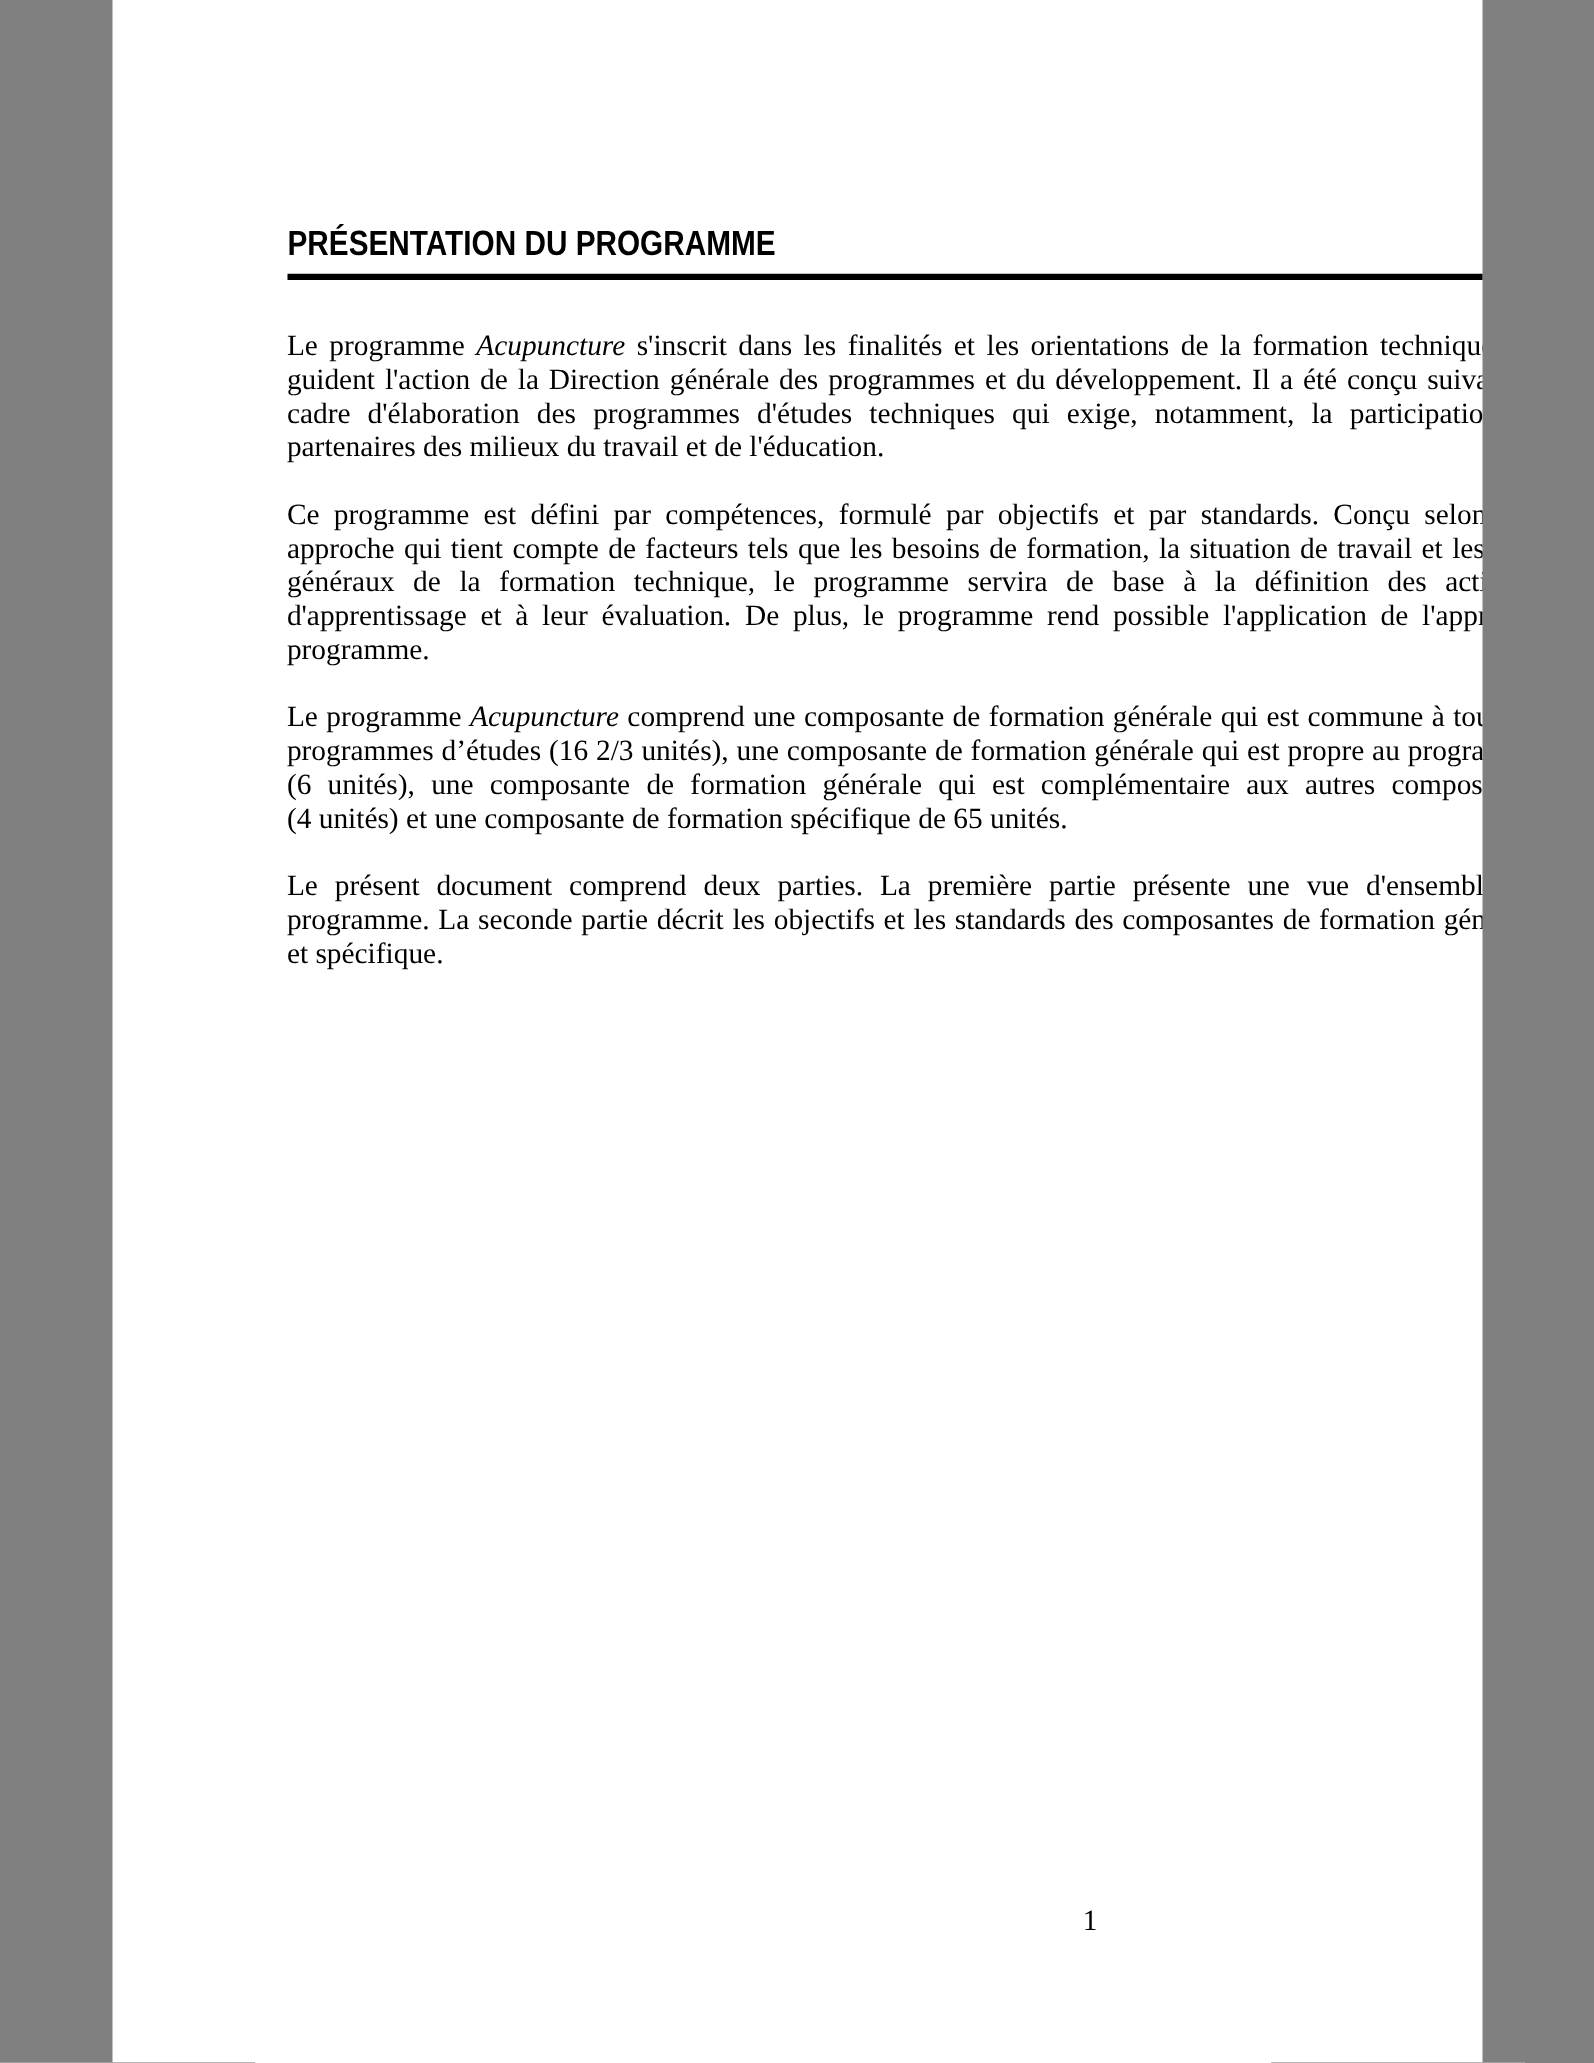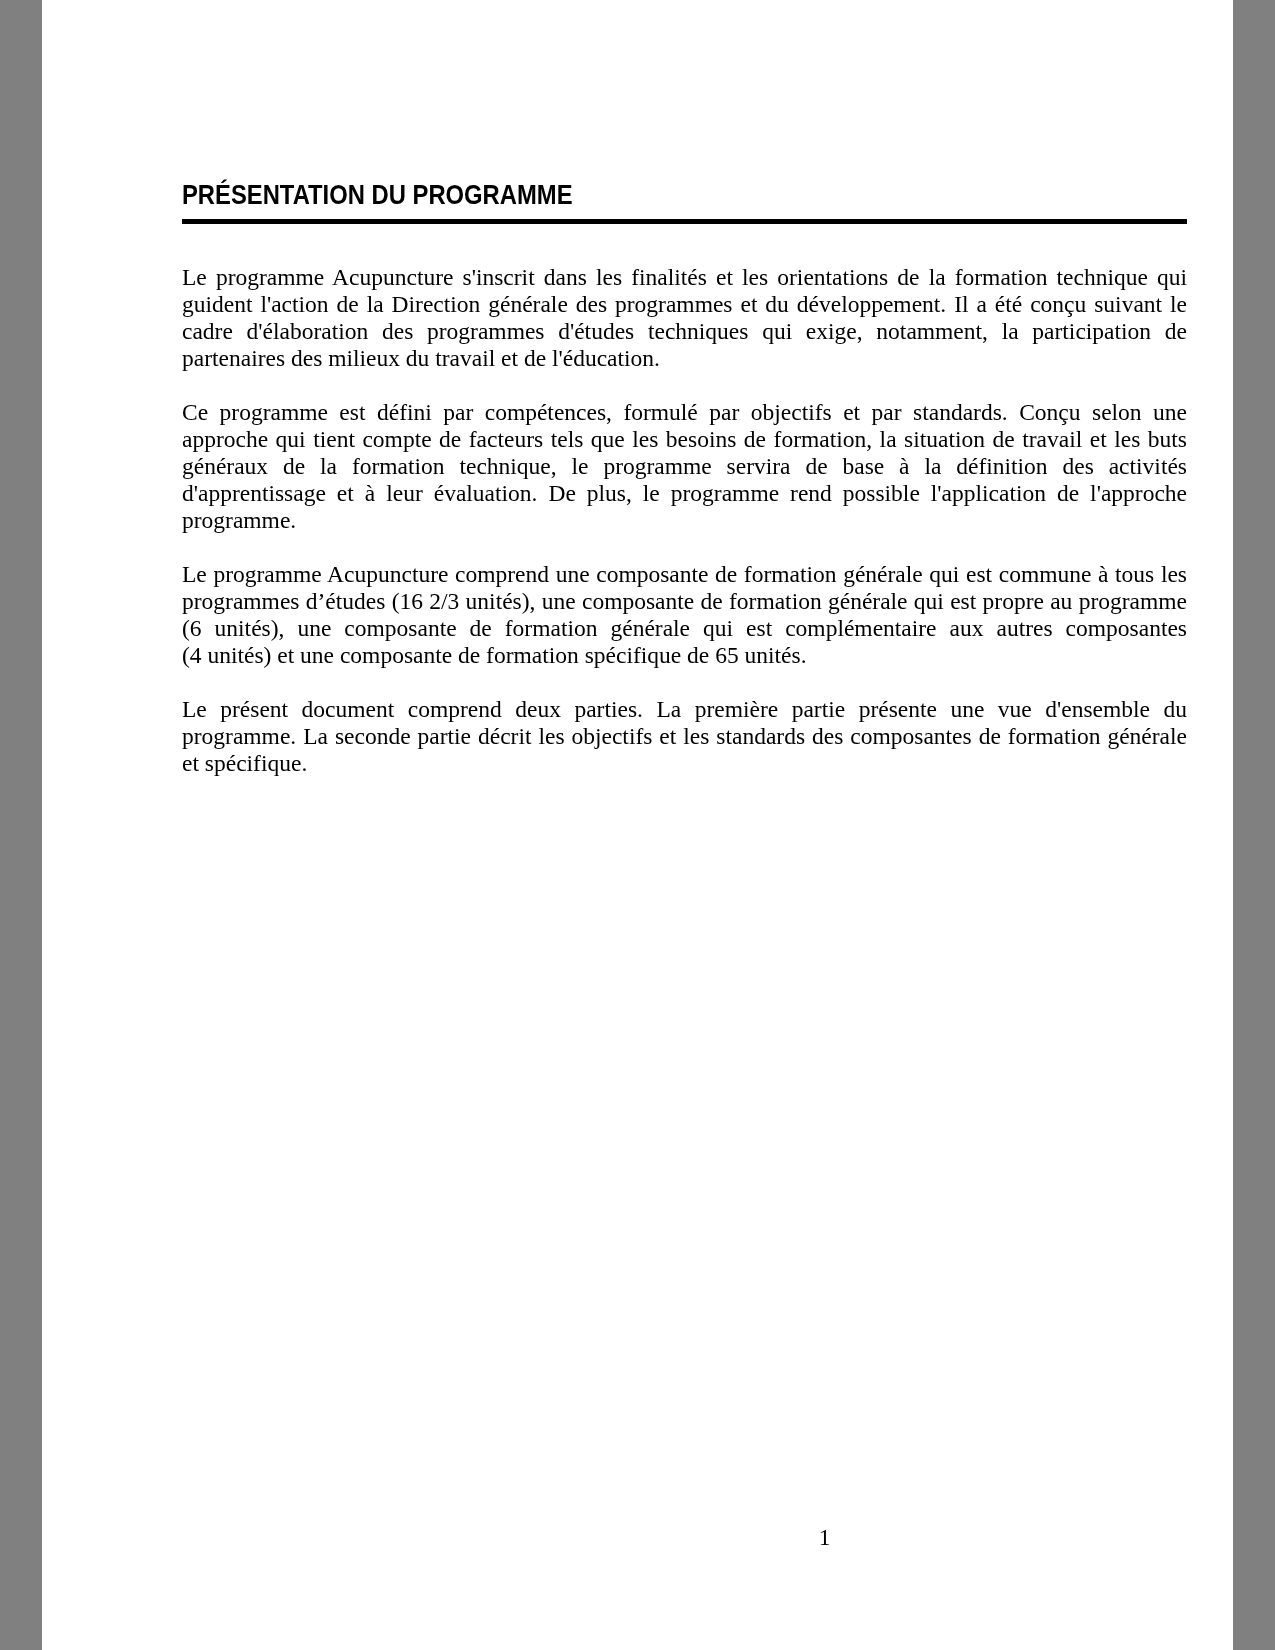--- a/index.html
+++ b/index.html
@@ -2,21 +2,21 @@
 <html><head>
 <meta charset="utf-8">
 <style>
   html, body {
     margin: 0;
     padding: 0;
     background: #808080;
   }
   .page {
     position: relative;
-    width: 1191px;
+    width: 1096px;
     height: 1650px;
     margin: 0 auto;
     background: #ffffff;
     color: #000000;
     font-family: "Liberation Serif", serif;
     overflow: hidden;
   }
   .content {
     position: absolute;
     left: 140px;
@@ -47,20 +47,21 @@
     font-size: 23.5px;
     line-height: 27px;
     text-align: justify;
     hyphens: none;
   }
   .para:last-child {
     margin-bottom: 0;
     font-family: Liberation Serif, serif;
   }
   .para .it {
+    font-style: italic;
   }
   .page-number {
     position: absolute;
     left: 140px;
     top: 1524px;
     width: 1005px;
     text-align: center;
     font-size: 23.5px;
     line-height: 27px;
   }

